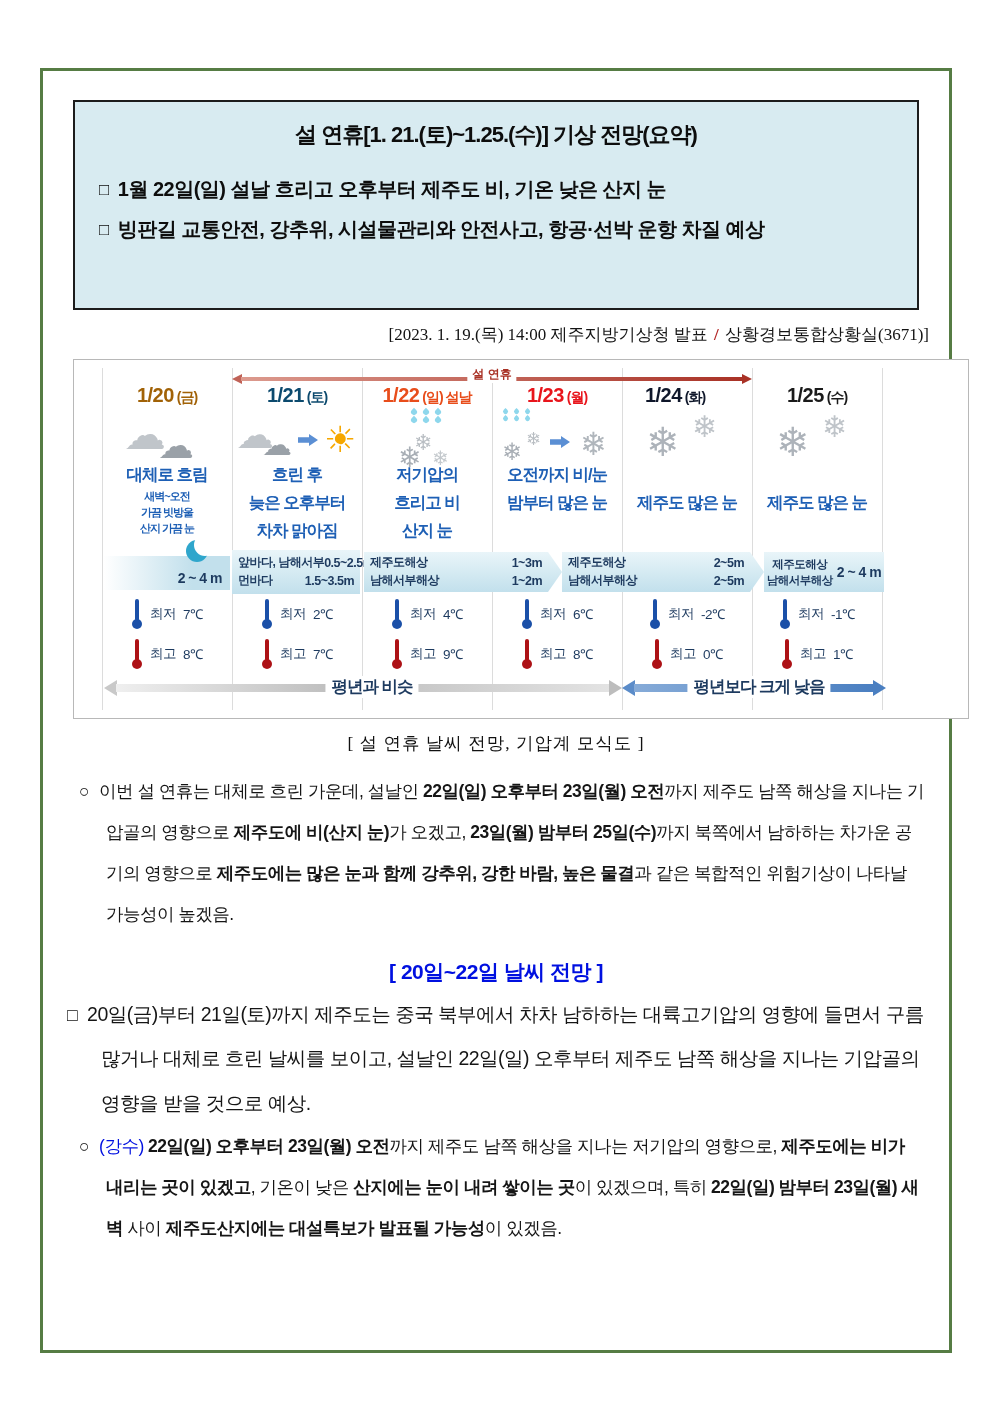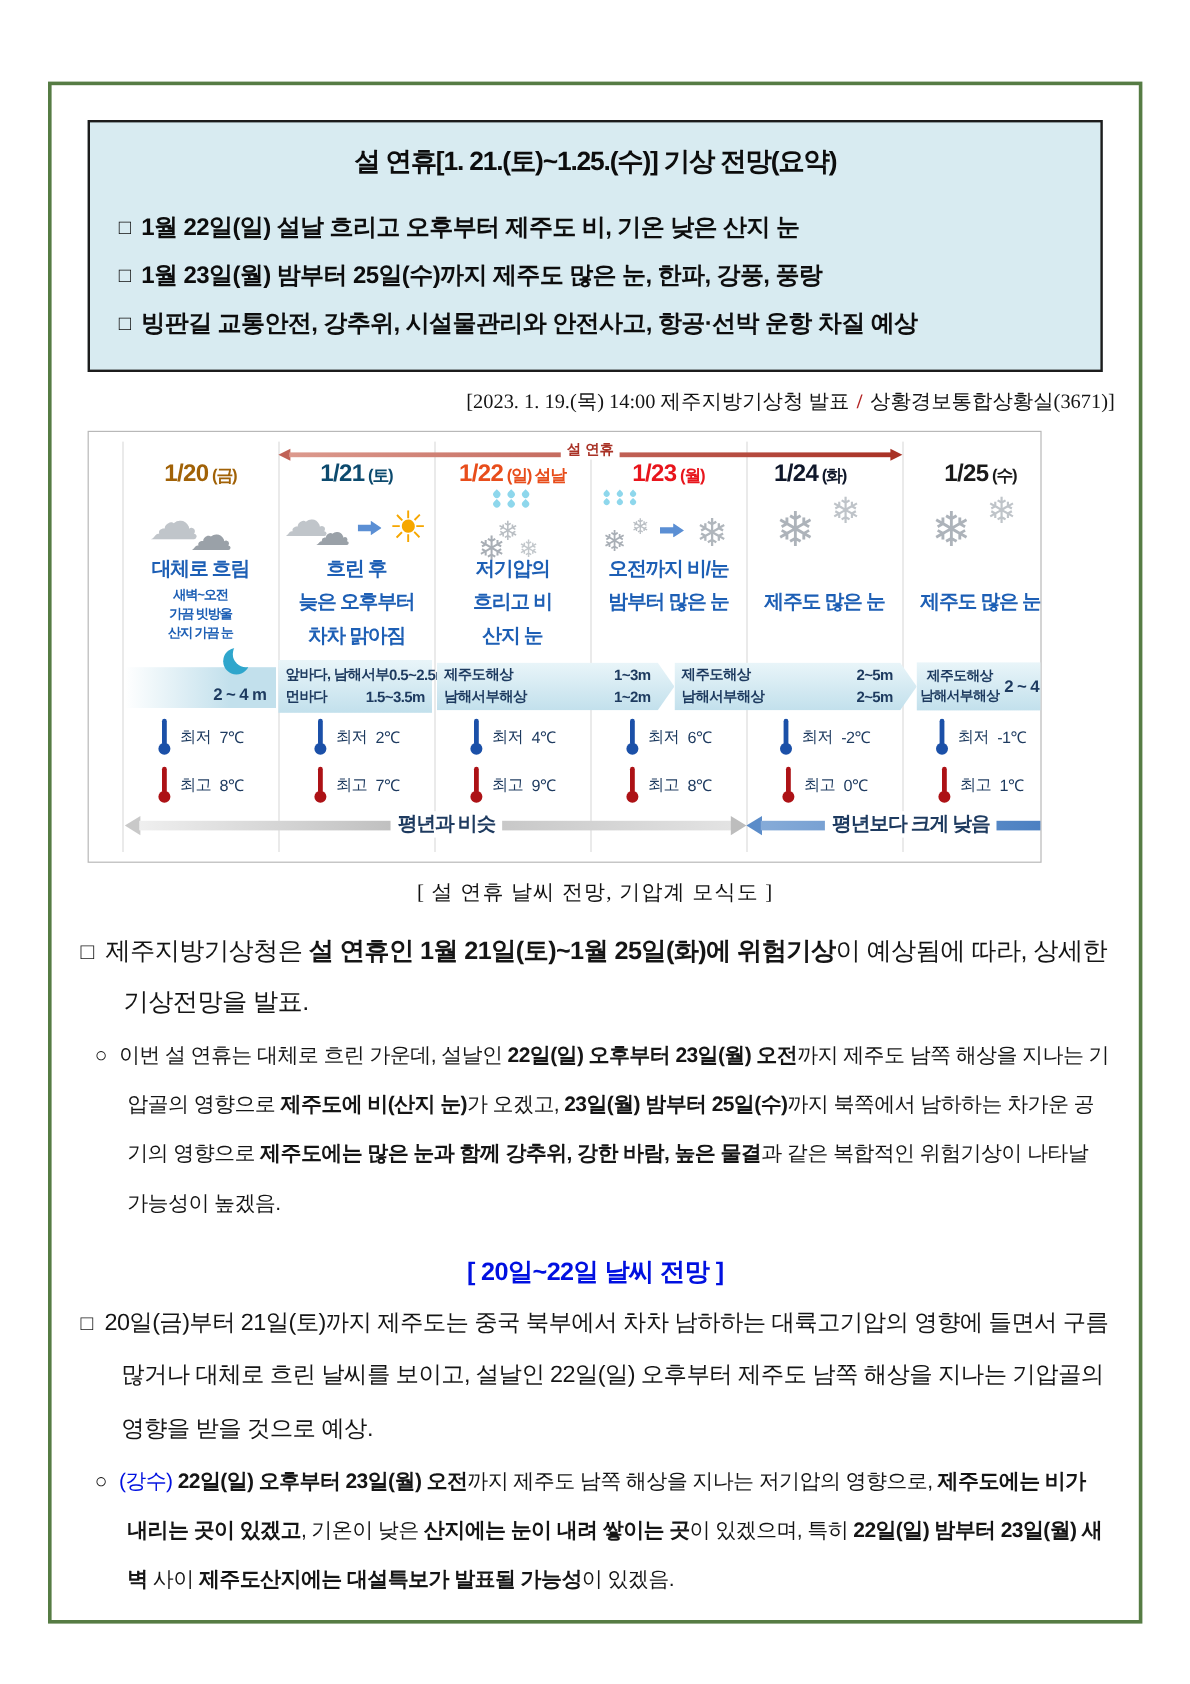--- a/index.html
+++ b/index.html
@@ -10,21 +10,21 @@
   .header-box{margin:29px 30px 0 30px;width:846px;height:210px;box-sizing:border-box;background:#d8ebf1;border:2px solid #1c1c1c;}
   .header-title{margin-top:18px;text-align:center;font-size:22px;font-weight:800;letter-spacing:-1px;color:#0d0d0d;}
   .header-bullets{margin:26px 16px 0 24px;}
   .hb-line{font-size:20px;font-weight:700;letter-spacing:-0.5px;color:#0d0d0d;margin-bottom:13px;white-space:nowrap;}
   .hb-marker{font-size:17px;font-weight:400;margin-right:9px;position:relative;top:-1px;}
 
   .source-line{margin:13px 20px 0 0;text-align:right;font-family:"Liberation Serif",serif;font-size:17px;color:#141414;}
   .source-slash{color:#b22222;font-weight:bold;padding:0 2px;}
 
   
-  .forecast-box{position:relative;margin:13px 30px 12px 30px;width:795px;height:360px;box-sizing:border-box;border:1px solid #b8b8b8;background:#fff;overflow:hidden;}
+  .forecast-box{position:relative;margin:13px 30px 12px 30px;width:896px;height:360px;box-sizing:border-box;border:1px solid #b8b8b8;background:#fff;overflow:hidden;}
   .vline{position:absolute;top:8px;bottom:8px;width:1px;background:#dcdcdc;}
   .holiday-bar{position:absolute;left:158px;top:14px;width:520px;height:10px;}
   .holiday-bar .bar{position:absolute;left:9px;right:9px;top:3px;height:4px;background:linear-gradient(to right,#dc9a8e,#a93226);}
   .holiday-bar .tl{position:absolute;left:0;top:0;width:0;height:0;border-top:5px solid transparent;border-bottom:5px solid transparent;border-right:10px solid #c06257;}
   .holiday-bar .tr{position:absolute;right:0;top:0;width:0;height:0;border-top:5px solid transparent;border-bottom:5px solid transparent;border-left:10px solid #a93226;}
   .holiday-label{position:absolute;left:418px;top:6px;transform:translateX(-50%);background:#fff;padding:0 5px;font-size:12px;font-weight:700;color:#a93226;white-space:nowrap;}
 
   .day-date{position:absolute;top:24px;width:130px;text-align:center;white-space:nowrap;font-weight:800;}
   .date-num{font-size:20px;letter-spacing:-0.5px;}
   .date-suffix{font-size:14px;letter-spacing:-1px;}
@@ -84,21 +84,20 @@
 </style>
 </head>
 <body>
 
 <div class="page-border">
 
   <div class="header-box">
     <div class="header-title">설 연휴[1. 21.(토)~1.25.(수)] 기상 전망(요약)</div>
     <div class="header-bullets">
         <div class="hb-line"><span class="hb-marker">□</span><span>1월 22일(일) 설날 흐리고 오후부터 제주도 비, 기온 낮은 산지 눈</span></div>
-        <div class="hb-line"><span class="hb-marker">□</span><span>1월 23일(월) 밤부터 25일(수)까지 제주도 많은 눈, 한파, 강풍, 풍랑</span></div>
         <div class="hb-line"><span class="hb-marker">□</span><span>빙판길 교통안전, 강추위, 시설물관리와 안전사고, 항공·선박 운항 차질 예상</span></div>
       </div>
   </div>
 
   <div class="source-line">
     <span>[2023. 1. 19.(목) 14:00 제주지방기상청 발표 </span><span class="source-slash">/</span><span> 상황경보통합상황실(3671)]</span>
   </div>
 
   <div class="forecast-box" id="forecast">
       <div class="vline" style="left: 28px;"></div>
@@ -357,21 +356,20 @@
         <div class="bar"></div>
         <div class="tr"></div>
       </div>
       <div class="trend-label" style="left: 685px;">평년보다 크게 낮음</div>
     </div>
 
   <div class="caption">[ 설 연휴 날씨 전망, 기압계 모식도 ]</div>
 
   <div class="body-text">
     <div id="intro-paras">
-        <div class="para lg"><span class="marker">□</span><span>제주지방기상청은 </span><b>설 연휴인 1월 21일(토)~1월 25일(화)에 위험기상</b><span>이 예상됨에 따라, 상세한 기상전망을 발표.</span></div>
         <div class="para md"><span class="marker">○</span><span>이번 설 연휴는 대체로 흐린 가운데, 설날인 </span><b>22일(일) 오후부터 23일(월) 오전</b><span>까지 제주도 남쪽 해상을 지나는 기압골의 영향으로 </span><b>제주도에 비(산지 눈)</b><span>가 오겠고, </span><b>23일(월) 밤부터 25일(수)</b><span>까지 북쪽에서 남하하는 차가운 공기의 영향으로 </span><b>제주도에는 많은 눈과 함께 강추위, 강한 바람, 높은 물결</b><span>과 같은 복합적인 위험기상이 나타날 가능성이 높겠음.</span></div>
       </div>
     <div class="section-heading">[ 20일~22일 날씨 전망 ]</div>
     <div id="section-paras">
         <div class="para lg2"><span class="marker">□</span><span>20일(금)부터 21일(토)까지 제주도는 중국 북부에서 차차 남하하는 대륙고기압의 영향에 들면서 구름많거나 대체로 흐린 날씨를 보이고, 설날인 22일(일) 오후부터 제주도 남쪽 해상을 지나는 기압골의 영향을 받을 것으로 예상.</span></div>
         <div class="para md"><span class="marker">○</span><span class="run-blue">(강수) </span><b>22일(일) 오후부터 23일(월) 오전</b><span>까지 제주도 남쪽 해상을 지나는 저기압의 영향으로, </span><b>제주도에는 비가 내리는 곳이 있겠고</b><span>, 기온이 낮은 </span><b>산지에는 눈이 내려 쌓이는 곳</b><span>이 있겠으며, 특히 </span><b>22일(일) 밤부터 23일(월) 새벽</b><span> 사이 </span><b>제주도산지에는 대설특보가 발표될 가능성</b><span>이 있겠음.</span></div>
       </div>
   </div>
 
 </div>

